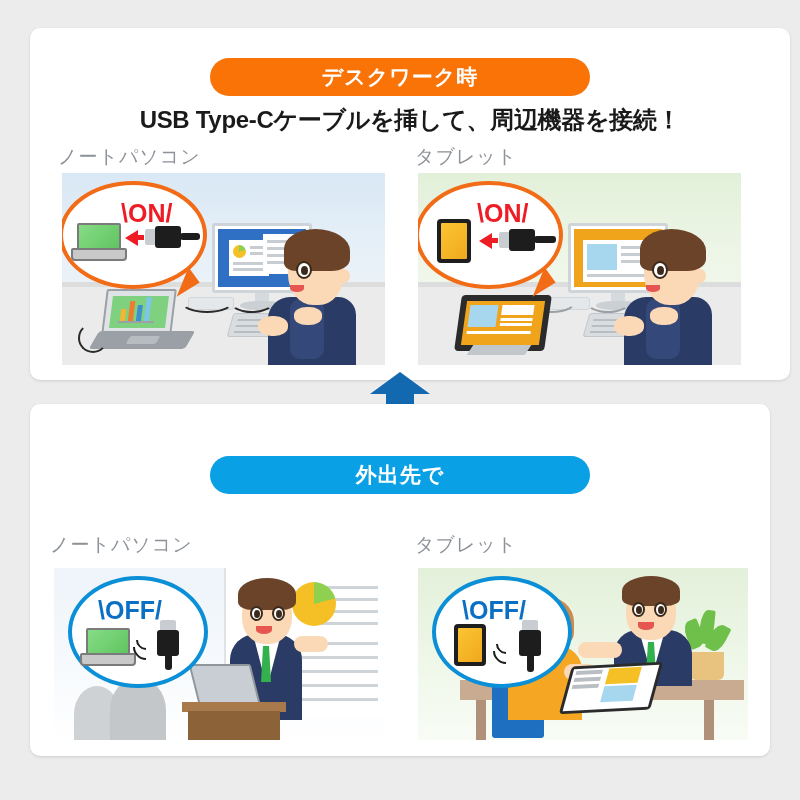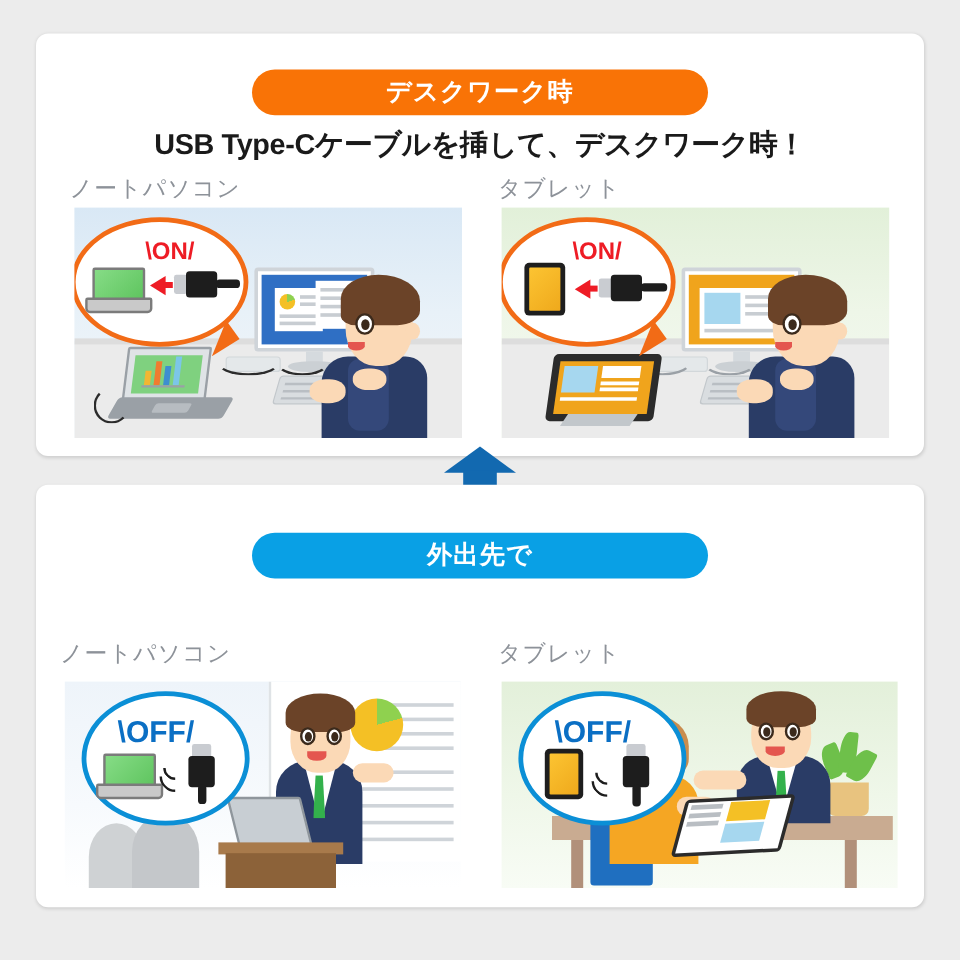--- a/index.html
+++ b/index.html
@@ -10,21 +10,21 @@
     overflow:hidden;
   }
   .stage{position:relative;width:800px;height:800px;}
 
   .panel{
     position:absolute;
     background:#ffffff;
     border-radius:10px;
     box-shadow:0 1px 3px rgba(0,0,0,0.13);
   }
-  #panel-desk{left:30px;top:28px;width:740px;height:352px;}
+  #panel-desk{left:30px;top:28px;width:740px;height:352px;padding-left:20px;}
   #panel-out{left:30px;top:404px;width:740px;height:352px;}
 
   
   .badge{
     position:absolute;
     height:38px;line-height:38px;
     border-radius:19px;
     color:#fff;
     font-size:21px;font-weight:bold;
     text-align:center;
@@ -85,21 +85,21 @@
   .bubble-off{
     position:absolute;
     background:#ffffff;
     border:4px solid #0b8fd6;
     border-radius:50%;
   }
   .on-text{
     position:absolute;
     color:#ee1c25;
     font-weight:bold;
-    font-size:20px;
+    font-size:25px;
     letter-spacing:0px;
     white-space:nowrap;
   }
   .off-text{
     position:absolute;
     color:#0b6fc4;
     font-weight:bold;
     font-size:25px;
     white-space:nowrap;
   }
@@ -249,21 +249,21 @@
 <body>
 
 <div class="stage">
 
   <div class="panel" id="panel-desk">
 
     <div class="badge orange" style="left:180px;top:30px;width:380px;">
       <span>デスクワーク時</span>
     </div>
 
-    <div class="headline" style="top:76px;left:0;">USB Type-Cケーブルを挿して、デスクワーク時！</div>
+    <div class="headline" style="top:76px;left:0;">USB Type-Cケーブルを挿して、周辺機器を接続！</div>
 
     <div class="devlabel" style="left:28px;top:116px;">ノートパソコン</div>
     <div class="devlabel" style="left:385px;top:116px;">タブレット</div>
 
     <div class="illus sky-blue" style="left:32px;top:145px;width:323px;height:192px;">
 
       <div class="desk-top" style="height:42%;background:#ebebeb;"></div>
       <div class="desk-edge" style="bottom:78px;background:#dddddd;"></div>
 
       <div class="monitor-frame" style="left:150px;top:50px;width:100px;height:70px;">
@@ -408,21 +408,21 @@
   </div>
 
   <div id="center-arrow">
     <div class="arr-head-up"></div>
     <div class="arr-shaft"></div>
     <div class="arr-head-dn"></div>
   </div>
 
   <div class="panel" id="panel-out">
 
-    <div class="badge blue" style="left:180px;top:40px;width:380px;">
+    <div class="badge blue" style="left:180px;top:52px;width:380px;">
       <span>外出先で</span>
     </div>
 
 
     <div class="devlabel" style="left:20px;top:128px;">ノートパソコン</div>
     <div class="devlabel" style="left:385px;top:128px;">タブレット</div>
 
     <div class="illus room-white" style="left:24px;top:164px;width:330px;height:172px;">
 
       <div class="board" style="left:170px;top:0;width:160px;height:150px;">

